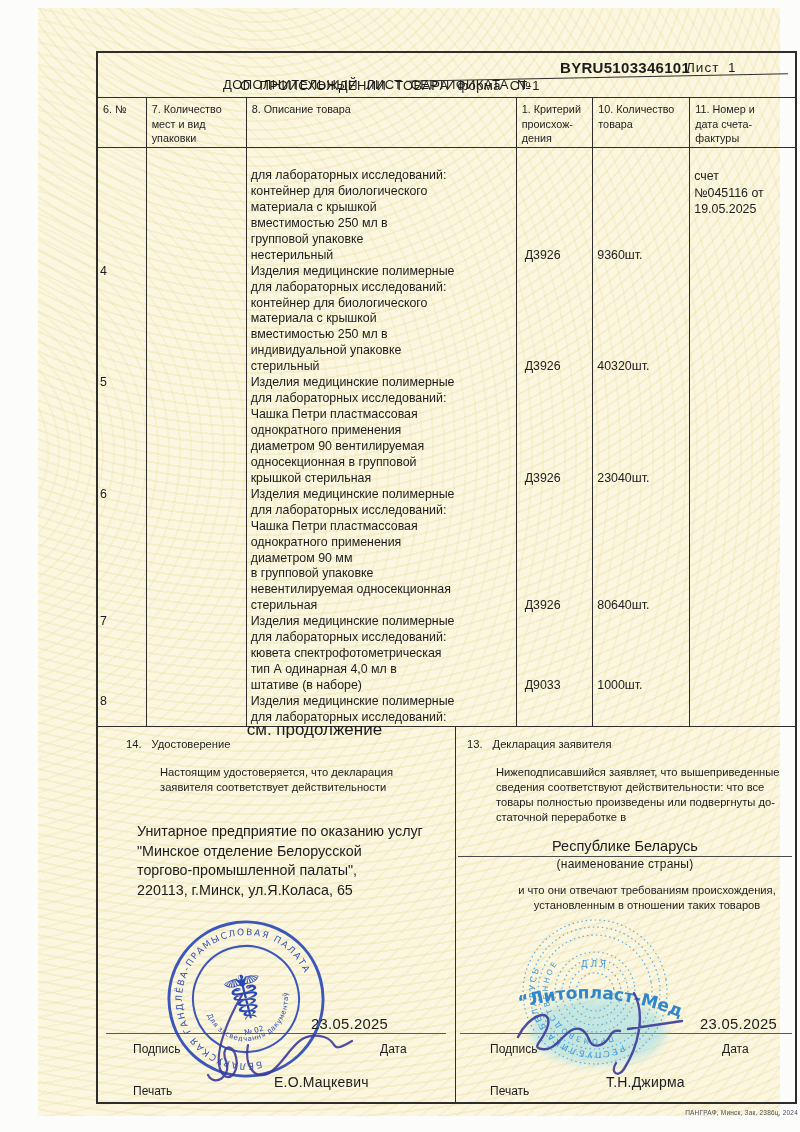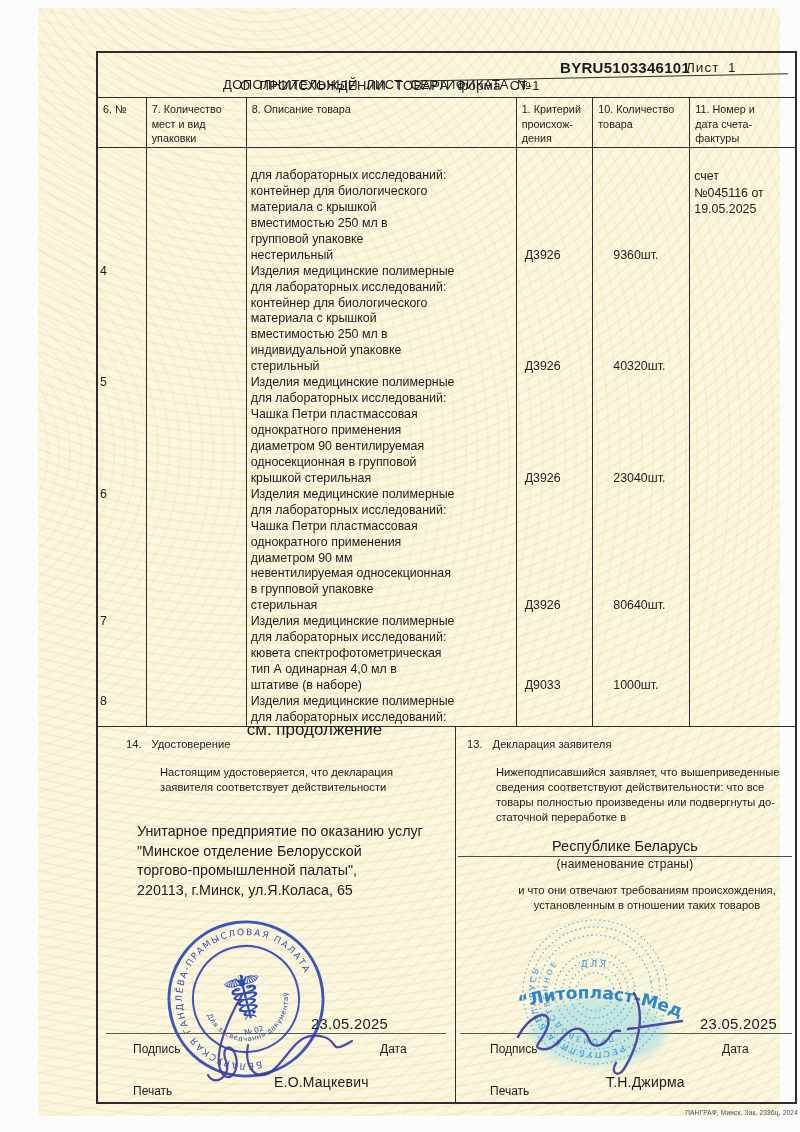--- a/index.html
+++ b/index.html
@@ -41,21 +41,21 @@
   .c3{left:148.7px;width:270px;}
   .c4{left:418.7px;width:76.6px;}
   .c5{left:495.3px;width:97px;}
   .c6{left:592.3px;width:104.7px;}
   .hcell{font-size:10.8px;line-height:14.5px;padding:4px 3px 0 5px;white-space:pre-line;}
   .dline{font-size:12.4px;line-height:15.94px;white-space:nowrap;}
   .lines-wrap{padding:20px 0 0 4px;}
   .abs-line{position:absolute;font-size:12.4px;line-height:15.94px;white-space:nowrap;}
   .num{left:2px;}
   .crit{left:8px;}
-  .qty{left:20px;}
+  .qty{left:4px;}
   .invoice-cell{padding:20px 2px 0 4px;font-size:12.4px;line-height:16.5px;white-space:pre-line;}
   .continuation{position:absolute;left:148.7px;width:270px;top:572px;text-align:left;font-size:17px;z-index:3;}
   
   .bottom{position:absolute;left:0;top:674px;width:697px;height:375px;}
   .vdivider{position:absolute;left:357px;top:0;bottom:0;border-left:1.5px solid #2e2d2b;}
   .sec-title{position:absolute;font-size:11.2px;white-space:nowrap;}
   .sec-num{display:inline-block;margin-right:10px;}
   .para{position:absolute;font-size:11.2px;line-height:15px;white-space:pre-line;}
   .authority{position:absolute;left:6px;top:95px;font-size:14.3px;line-height:19.5px;white-space:pre-line;margin-left:33px;}
   .country{position:absolute;left:357px;width:340px;top:111px;text-align:center;font-size:14.5px;z-index:2;}
@@ -147,22 +147,22 @@
               <div class="dline">Чашка Петри пластмассовая</div>
               <div class="dline">однократного применения</div>
               <div class="dline">диаметром 90 вентилируемая</div>
               <div class="dline">односекционная в групповой</div>
               <div class="dline">крышкой стерильная</div>
               <div class="dline">Изделия медицинские полимерные</div>
               <div class="dline">для лабораторных исследований:</div>
               <div class="dline">Чашка Петри пластмассовая</div>
               <div class="dline">однократного применения</div>
               <div class="dline">диаметром 90 мм</div>
+              <div class="dline">в групповой упаковке</div>
               <div class="dline">невентилируемая односекционная</div>
-              <div class="dline">в групповой упаковке</div>
               <div class="dline">стерильная</div>
               <div class="dline">Изделия медицинские полимерные</div>
               <div class="dline">для лабораторных исследований:</div>
               <div class="dline">кювета спектрофотометрическая</div>
               <div class="dline">тип А одинарная 4,0 мл в</div>
               <div class="dline">штативе (в наборе)</div>
               <div class="dline">Изделия медицинские полимерные</div>
               <div class="dline">для лабораторных исследований:</div>
             </div>
         </div>

